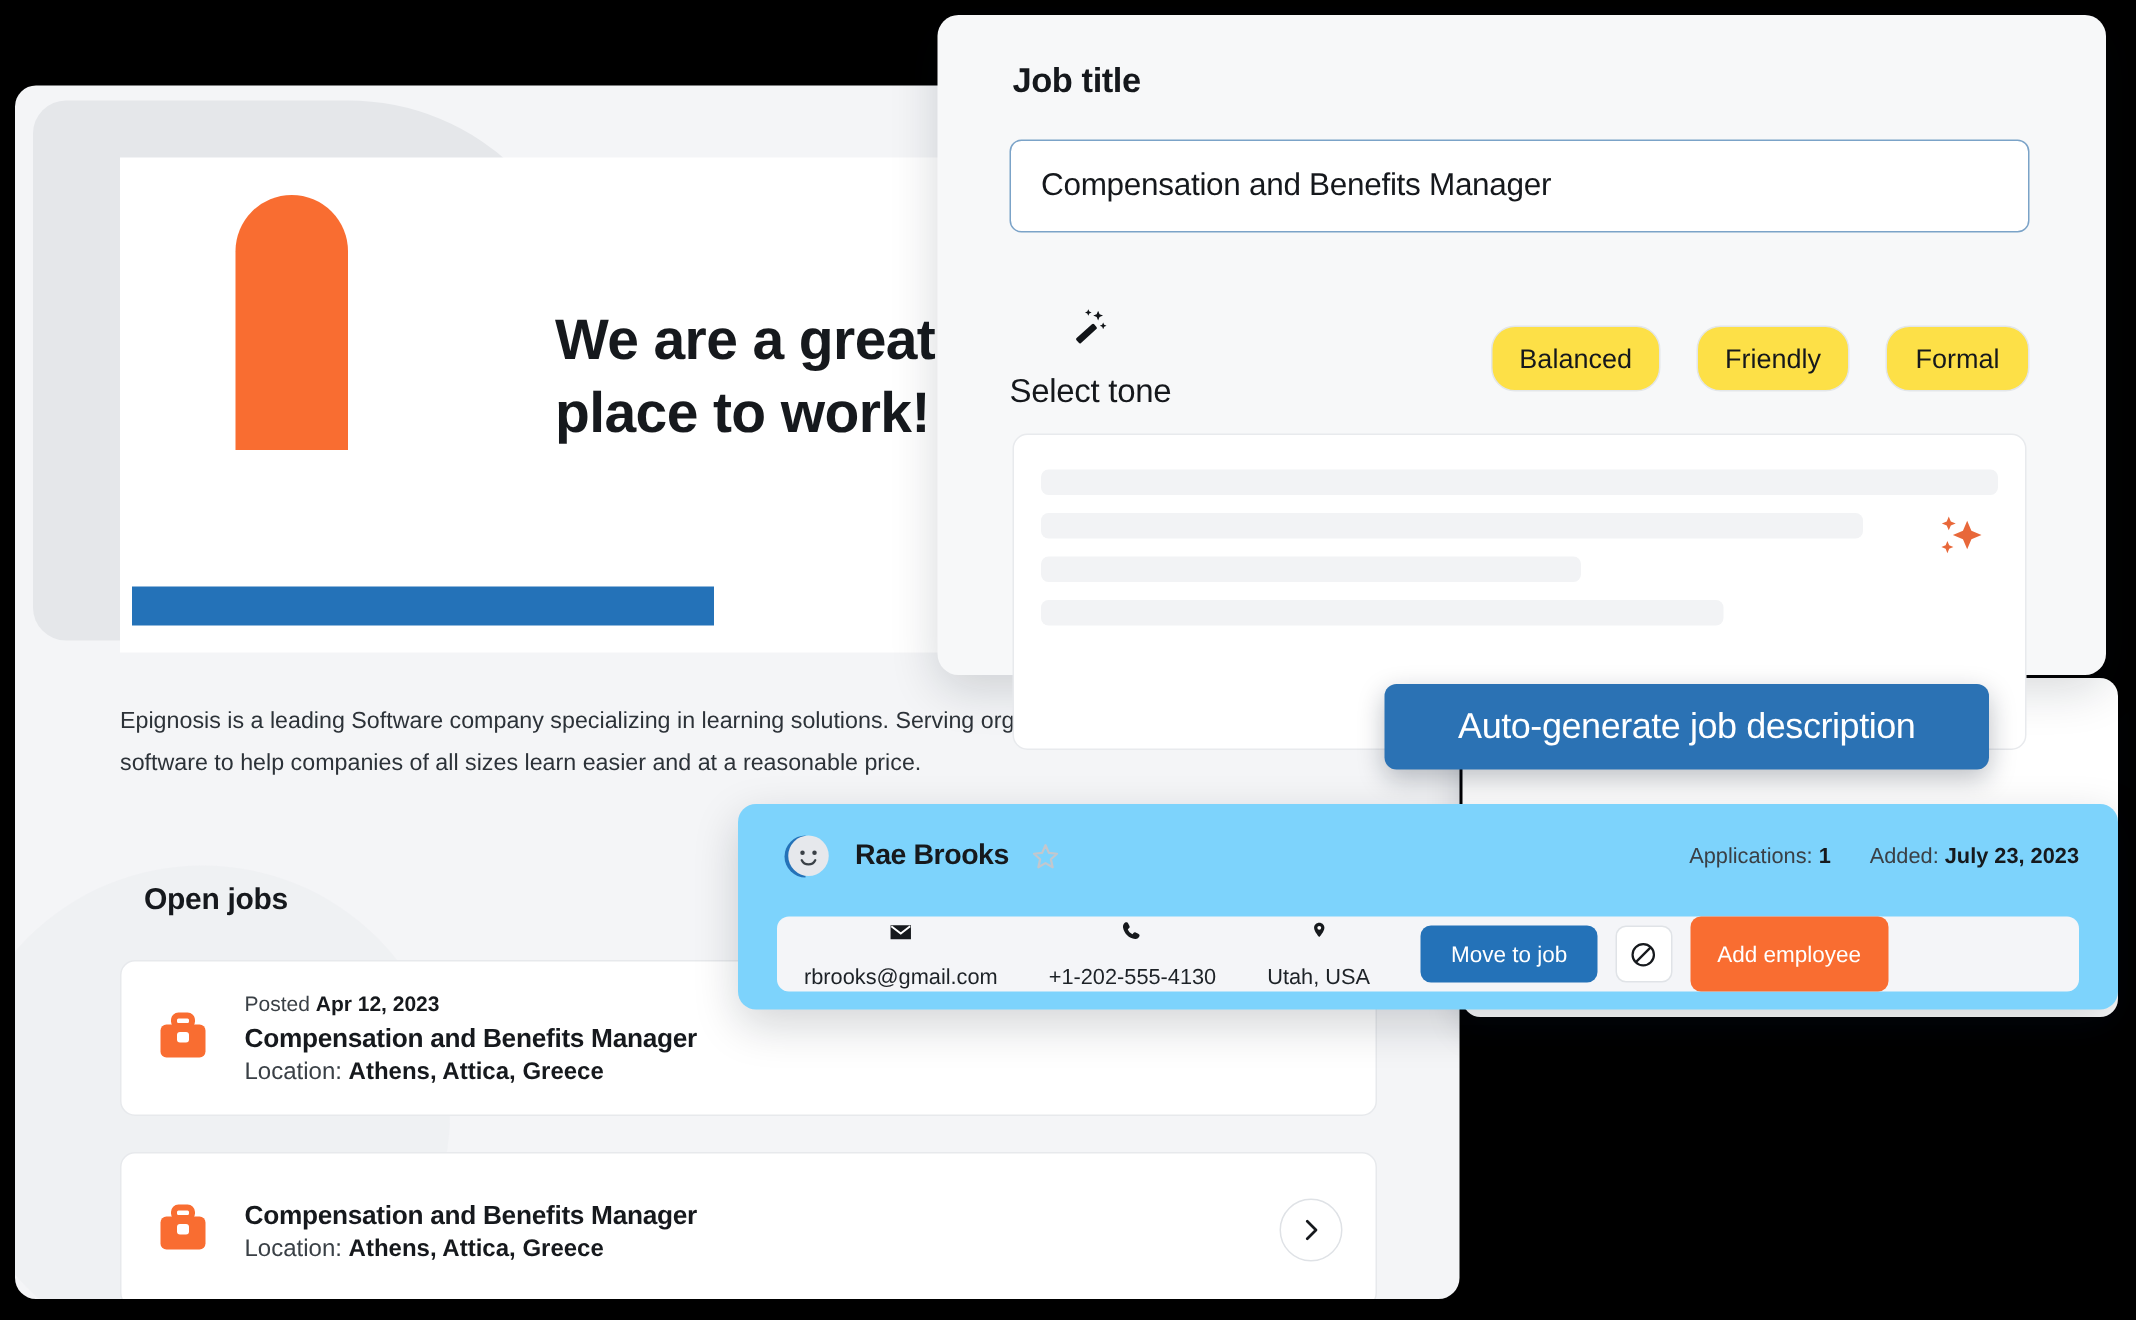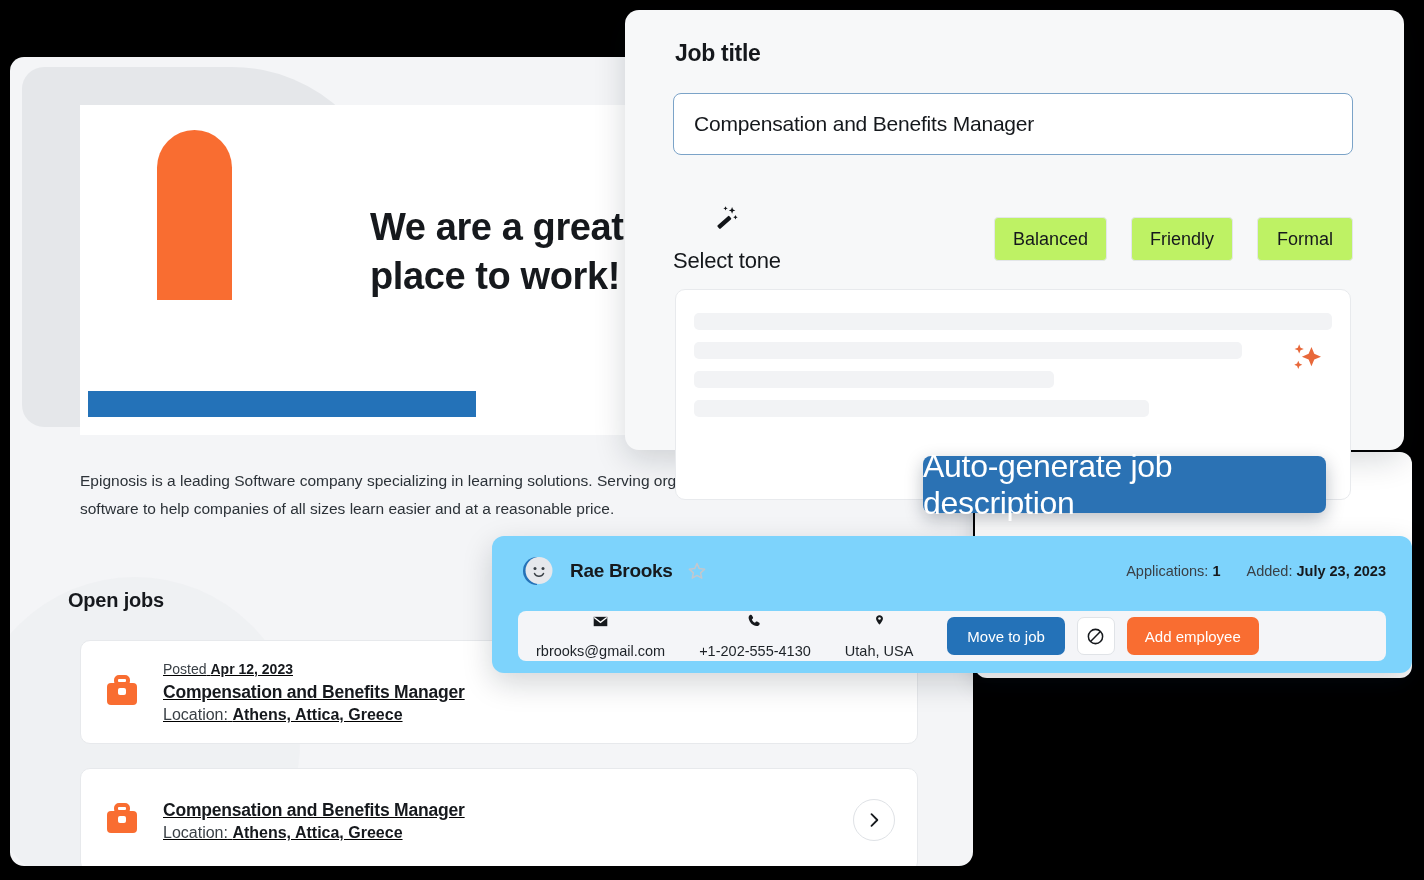--- a/index.html
+++ b/index.html
@@ -56,30 +56,30 @@
     width: 388px; height: 26px;
     background: #2472b8;
   }
 
   .about-text {
     position: absolute; left: 70px; top: 410px;
     width: 860px;
     font-size: 15.5px; line-height: 28px; color: #2c3238;
   }
   .open-jobs-title {
-    position: absolute; left: 58px; top: 532px;
+    position: absolute; left: 86px; top: 532px;
     font-size: 20px; font-weight: 700; color: #16191d; letter-spacing: -0.2px;
   }
 
   .job-list { position: absolute; left: 70px; top: 583px; width: 838px; }
   .job-card {
     position: relative;
     background: #fff; border: 1px solid #e7e9ec; border-radius: 10px;
     height: 104px; margin-bottom: 24px;
-    display: flex; align-items: center; padding: 0 22px; text-decoration: underline;
+    display: flex; align-items: center; padding: 0 22px;
   }
   .brief-icon { width: 38px; height: 38px; margin-right: 22px; flex: 0 0 38px; }
   .job-meta { flex: 1 1 auto; }
   .job-posted { font-size: 14px; color: #3a4046; line-height: 20px; }
   .job-posted b { font-weight: 700; color: #16191d; }
   .job-title-txt { font-size: 17.5px; font-weight: 700; color: #16191d; line-height: 26px; letter-spacing: -0.2px; }
   .job-loc { font-size: 16px; color: #3a4046; line-height: 20px; }
   .job-loc b { font-weight: 700; color: #16191d; }
   .chev-btn {
     width: 42px; height: 42px; border-radius: 50%;
@@ -112,38 +112,38 @@
     width: 680px; height: 66px;
     display: flex; align-items: center;
   }
   .tone-label {
     display: flex; align-items: center; gap: 12px;
     font-size: 22px; color: #15181c; letter-spacing: -0.2px; flex-direction: column;
   }
   .tone-btns { margin-left: auto; display: flex; gap: 24px; }
   .tone-btn {
     height: 44px; min-width: 96px; padding: 0 18px;
-    background: #bef264; border: 1px solid #e3e6e9; border-radius: 4px;
+    background: #fde047; border: 1px solid #e3e6e9; border-radius: 16px;
     display: flex; align-items: center; justify-content: center;
     font-size: 18px; color: #15181c;
   }
   .desc-box {
     position: absolute; left: 50px; top: 279px;
     width: 676px; height: 211px;
     background: #fff; border: 1px solid #e8eaed; border-radius: 10px;
   }
   .skel { position: absolute; height: 17px; border-radius: 5px; background: #f2f3f5; }
   .sparkle-wrap { position: absolute; right: 24px; top: 48px; }
 
   .gen-btn {
     position: absolute; left: 923px; top: 456px;
     width: 403px; height: 57px;
     background: #2b72b4; border-radius: 8px;
     display: flex; align-items: center; justify-content: center;
-    color: #fff; font-size: 32px; letter-spacing: -0.3px;
+    color: #fff; font-size: 24px; letter-spacing: -0.3px;
     box-shadow: 0 6px 18px rgba(10,20,40,.28);
   }
 
   
   .back-card {
     position: absolute; left: 975px; top: 452px;
     width: 437px; height: 226px;
     background: #fff; border-radius: 12px;
     box-shadow: 0 8px 24px rgba(10,20,40,.18);
   }
@@ -179,21 +179,21 @@
     height: 38px; padding: 0 20px; background: #2472b8; border-radius: 7px;
     display: flex; align-items: center; justify-content: center;
     color: #fff; font-size: 15px; font-weight: 500;
   }
   .btn-block {
     width: 38px; height: 38px; margin-left: 12px;
     background: #fff; border: 1px solid #e0e3e7; border-radius: 7px;
     display: flex; align-items: center; justify-content: center;
   }
   .btn-add {
-    height: 38px; padding: 0 18px; margin-left: 12px;
+    height: 50px; padding: 0 18px; margin-left: 12px;
     background: #f96d31; border-radius: 7px;
     display: flex; align-items: center; justify-content: center;
     color: #fff; font-size: 15px; font-weight: 500;
   }
 </style>
 </head>
 <body>
 
 <div id="stage">
 

